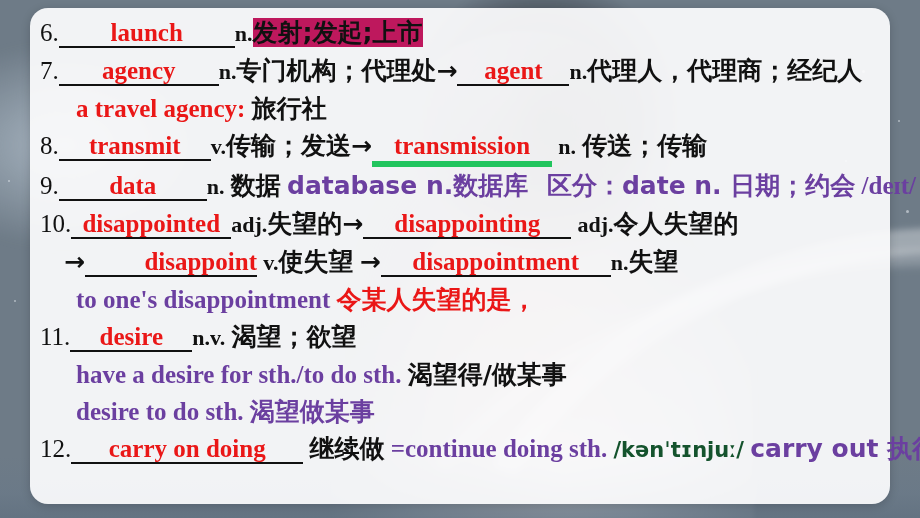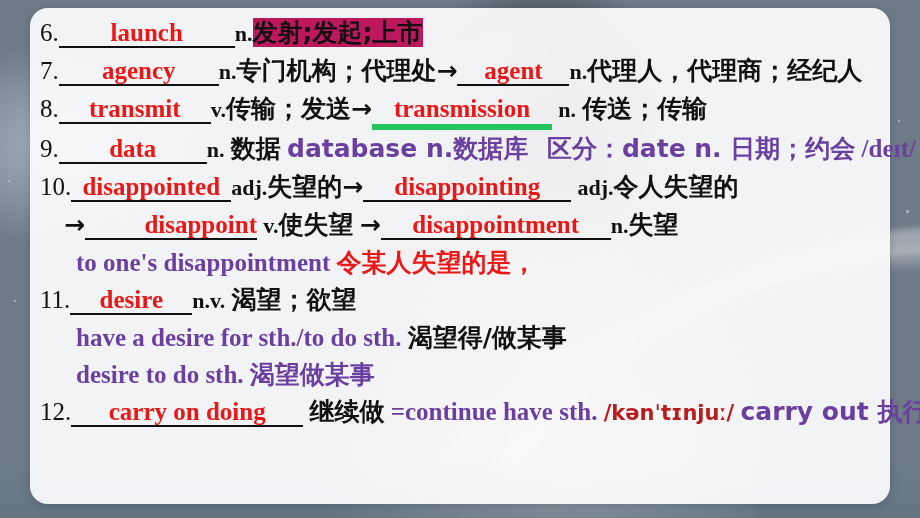--- a/index.html
+++ b/index.html
@@ -99,21 +99,21 @@
     content:"";position:absolute;left:0;right:0;bottom:0;height:3px;
     background:
       linear-gradient(#111,#111) 0 1px/100% 2px no-repeat,
       repeating-linear-gradient(90deg,#111 0 2px, transparent 2px 9px) 0 3px/100% 2px no-repeat;
   }
   .red{color:#ea1717;font-weight:bold;}
   .purple{color:#6b3fa0;font-weight:bold;text-align:right;}
   .black{color:#111;font-weight:bold;}
   .mark{background:#be185d;color:#111;font-weight:bold;}
   .sm{font-size:22px;}
-  .ipa{font-family:"DejaVu Sans", sans-serif;font-weight:bold;font-size:21px;color:#b91c1c;}
+  .ipa{font-family:"DejaVu Sans", sans-serif;font-weight:bold;font-size:21px;color:#14532d;}
   .cn{font-family:"DejaVu Sans", sans-serif;}
   .arrow{font-family:"DejaVu Sans", sans-serif;font-weight:bold;}
 </style>
 </head>
 <body>
 
 <div id="stage">
 
   <div class="bg">
     <div class="bg-base"></div>
@@ -137,20 +137,24 @@
     <div class="card-inner">
 
       <div class="line">
         <span class="num">6.</span><span class="blank dotted" style="width:176px;"><span>launch</span></span><span class="black sm">n.</span><span class="mark cn">发射;发起;上市</span>
       </div>
 
       <div class="line">
         <span class="num">7.</span><span class="blank dotted" style="width:160px;"><span>agency</span></span><span class="black sm">n.</span><span class="black cn">专门机构；代理处</span><span class="black arrow">→</span><span class="blank dotted" style="width:112px;"><span>agent</span></span><span class="black sm">n.</span><span class="black cn">代理人，代理商；经纪人</span>
       </div>
 
+      <div class="line indent">
+        <span class="red">a travel agency</span><span class="red">:</span>
+        <span class="black cn">旅行社</span>
+      </div>
 
       <div class="line">
         <span class="num">8.</span><span class="blank dotted" style="width:152px;"><span>transmit</span></span><span class="black sm">v.</span><span class="black cn">传输；发送</span><span class="black arrow">→</span><span class="blank" style="width:180px;"><span>transmission</span></span>
         <span class="black sm">n.</span>
         <span class="black cn">传送；传输</span>
       </div>
 
       <div class="line">
         <span class="num">9.</span><span class="blank dotted" style="width:148px;"><span>data</span></span><span class="black sm">n.</span>
         <span class="black cn">数据</span>
@@ -187,20 +191,20 @@
       </div>
 
       <div class="line indent">
         <span class="purple">desire to do sth.</span>
         <span class="purple cn">渴望做某事</span>
       </div>
 
       <div class="line">
         <span class="num">12.</span><span class="blank dotted" style="width:232px;"><span>carry on doing</span></span>
         <span class="black cn">继续做</span>
-        <span class="purple">=continue have sth.</span>
+        <span class="purple">=continue doing sth.</span>
         <span class="ipa">/kənˈtɪnjuː/</span>
         <span class="purple cn">carry out 执行</span>
       </div>
 
     </div>
   </div>
 </div>
 
 </body></html>

